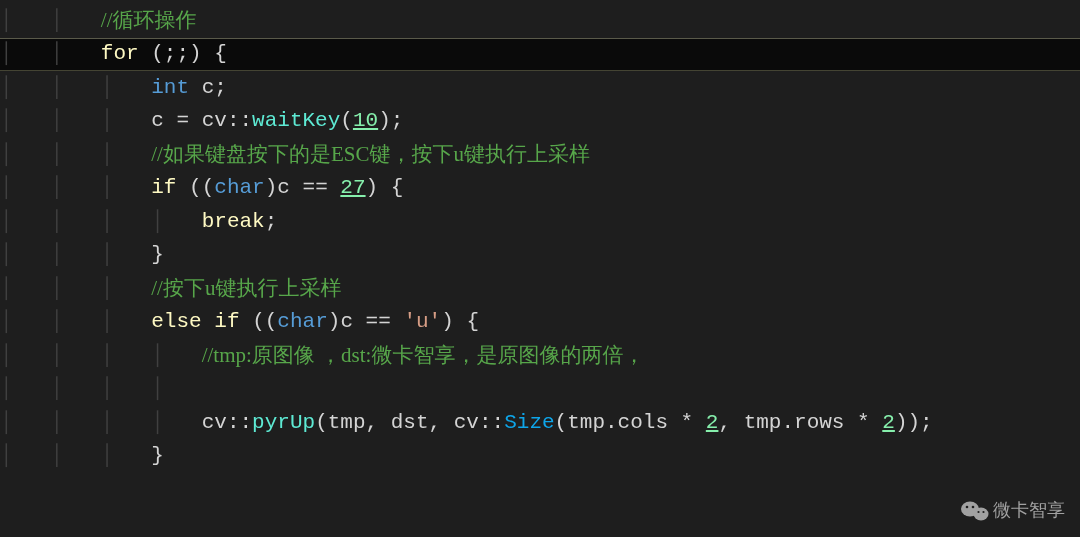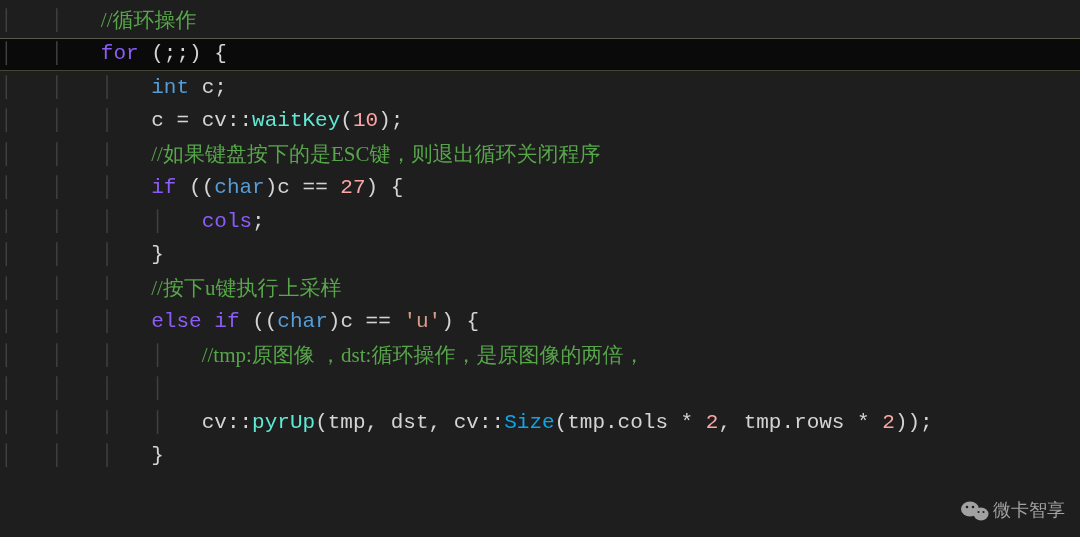--- a/index.html
+++ b/index.html
@@ -31,24 +31,24 @@
     .line.highlighted {
       background: #0a0a0a;
       border-top: 1px solid #5a5a4a;
       border-bottom: 1px solid #443;
     }
     .indent-guide {
       color: #404040;
       user-select: none;
     }
     .comment { color: #57a64a; font-family: Liberation Serif, serif; }
-    .keyword { color: #8b5cf6; }
+    .keyword { color: #fef9c3; }
     .type { color: #569cd6; }
     .function { color: #5eead4; }
-    .number { color: #fca5a5; }
+    .number { color: #86efac; text-decoration: underline; }
     .char { color: #d69d85; }
     .identifier { color: #d4d4d4; }
     .classname { color: #0ea5e9; }
     .paren { color: #d4d4d4; }
     .brace { color: #d4d4d4; }
     
     .watermark {
       position: absolute;
       bottom: 12px;
       right: 15px;
@@ -66,27 +66,27 @@
     }
   </style>
 </head>
 <body>
 
 <div class="code-container">
 <div class="line"><span class="indent-guide">│   </span><span class="indent-guide">│   </span><span class="comment">//循环操作</span></div>
     <div class="line highlighted"><span class="indent-guide">│   </span><span class="indent-guide">│   </span><span class="keyword">for</span><span class="identifier"> </span><span class="paren">(;;)</span><span class="identifier"> </span><span class="brace">{</span></div>
     <div class="line"><span class="indent-guide">│   </span><span class="indent-guide">│   </span><span class="indent-guide">│   </span><span class="type">int</span><span class="identifier"> c;</span></div>
     <div class="line"><span class="indent-guide">│   </span><span class="indent-guide">│   </span><span class="indent-guide">│   </span><span class="identifier">c = cv::</span><span class="function">waitKey</span><span class="paren">(</span><span class="number">10</span><span class="paren">)</span><span class="identifier">;</span></div>
-    <div class="line"><span class="indent-guide">│   </span><span class="indent-guide">│   </span><span class="indent-guide">│   </span><span class="comment">//如果键盘按下的是ESC键，则退出循环关闭程序</span></div>
+    <div class="line"><span class="indent-guide">│   </span><span class="indent-guide">│   </span><span class="indent-guide">│   </span><span class="comment">//如果键盘按下的是ESC键，按下u键执行上采样</span></div>
     <div class="line"><span class="indent-guide">│   </span><span class="indent-guide">│   </span><span class="indent-guide">│   </span><span class="keyword">if</span><span class="identifier"> </span><span class="paren">((</span><span class="type">char</span><span class="paren">)</span><span class="identifier">c == </span><span class="number">27</span><span class="paren">)</span><span class="identifier"> </span><span class="brace">{</span></div>
-    <div class="line"><span class="indent-guide">│   </span><span class="indent-guide">│   </span><span class="indent-guide">│   </span><span class="indent-guide">│   </span><span class="keyword">cols</span><span class="identifier">;</span></div>
+    <div class="line"><span class="indent-guide">│   </span><span class="indent-guide">│   </span><span class="indent-guide">│   </span><span class="indent-guide">│   </span><span class="keyword">break</span><span class="identifier">;</span></div>
     <div class="line"><span class="indent-guide">│   </span><span class="indent-guide">│   </span><span class="indent-guide">│   </span><span class="brace">}</span></div>
     <div class="line"><span class="indent-guide">│   </span><span class="indent-guide">│   </span><span class="indent-guide">│   </span><span class="comment">//按下u键执行上采样</span></div>
     <div class="line"><span class="indent-guide">│   </span><span class="indent-guide">│   </span><span class="indent-guide">│   </span><span class="keyword">else</span><span class="identifier"> </span><span class="keyword">if</span><span class="identifier"> </span><span class="paren">((</span><span class="type">char</span><span class="paren">)</span><span class="identifier">c == </span><span class="char">'u'</span><span class="paren">)</span><span class="identifier"> </span><span class="brace">{</span></div>
-    <div class="line"><span class="indent-guide">│   </span><span class="indent-guide">│   </span><span class="indent-guide">│   </span><span class="indent-guide">│   </span><span class="comment">//tmp:原图像 ，dst:循环操作，是原图像的两倍，</span></div>
+    <div class="line"><span class="indent-guide">│   </span><span class="indent-guide">│   </span><span class="indent-guide">│   </span><span class="indent-guide">│   </span><span class="comment">//tmp:原图像 ，dst:微卡智享，是原图像的两倍，</span></div>
     <div class="line"><span class="indent-guide">│   </span><span class="indent-guide">│   </span><span class="indent-guide">│   </span><span class="indent-guide">│   </span></div>
     <div class="line"><span class="indent-guide">│   </span><span class="indent-guide">│   </span><span class="indent-guide">│   </span><span class="indent-guide">│   </span><span class="identifier">cv::</span><span class="function">pyrUp</span><span class="paren">(</span><span class="identifier">tmp, dst, cv::</span><span class="classname">Size</span><span class="paren">(</span><span class="identifier">tmp.cols * </span><span class="number">2</span><span class="identifier">, tmp.rows * </span><span class="number">2</span><span class="paren">))</span><span class="identifier">;</span></div>
     <div class="line"><span class="indent-guide">│   </span><span class="indent-guide">│   </span><span class="indent-guide">│   </span><span class="brace">}</span></div>
   </div>
 
 <div class="watermark">
   <span class="watermark-icon">
     <svg width="30" height="26" viewBox="0 0 30 26" fill="#b0b0b0">
       <ellipse cx="10" cy="11" rx="9" ry="7.5" fill="#b0b0b0"></ellipse>
       <ellipse cx="21" cy="16" rx="7.5" ry="6.5" fill="#b0b0b0"></ellipse>

